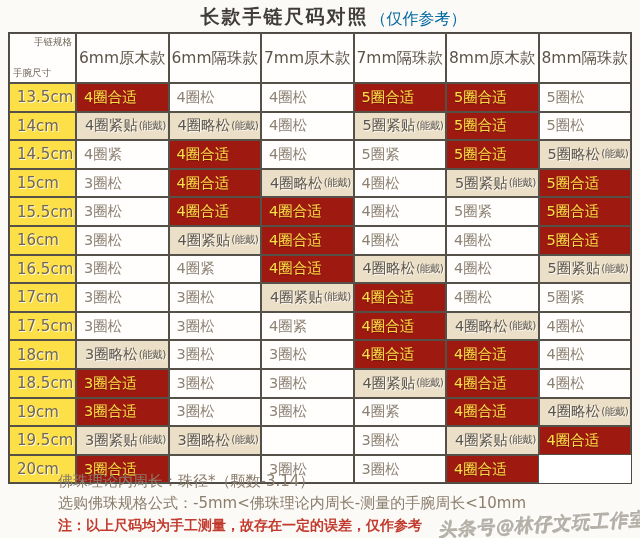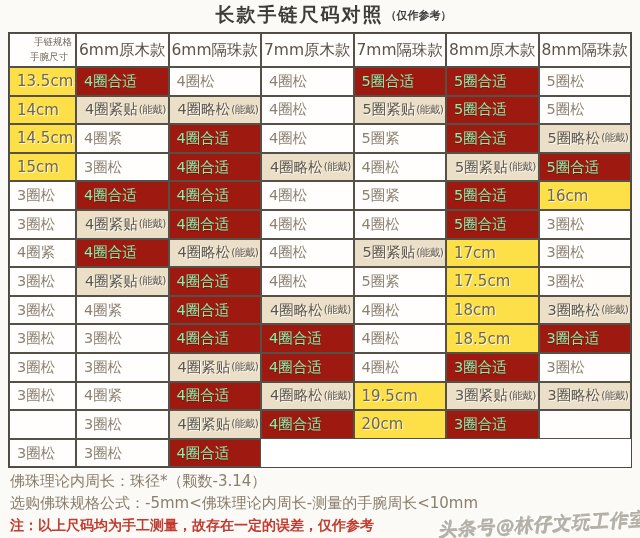--- a/index.html
+++ b/index.html
@@ -7,23 +7,23 @@
   body {
     font-family:"DejaVu Sans", sans-serif;
     background:#fbfaf7;
     position:relative;
     overflow:hidden;
     color:#6f6557;
   }
   .page { position:absolute; inset:0; }
 
   
-  .title-bar { height:30px; display:flex; align-items:center; justify-content:center;padding-left:27px; }
+  .title-bar { height:30px; display:flex; align-items:flex-end; justify-content:center;padding-left:27px; }
   .title-main { font-size:19px; font-weight:bold; color:#3f3c39; letter-spacing:2px; }
-  .title-note { font-size:11px; font-weight:bold; color:#404040; margin-left:2px; }
+  .title-note { font-size:16px; font-weight:normal; color:#0369a1; margin-left:2px; }
 
   
   .size-table {
     position:absolute; left:8px; top:32px; width:624px;
     display:grid;
     grid-template-columns:67px repeat(6, 1fr);
     border:1.5px solid #4d4a46;
     background:#fff;
   }
   .cell {
@@ -31,44 +31,44 @@
     display:flex; align-items:center;
     padding-left:7px;
     height:28.6px;
     font-size:14.5px;
     background:#fffefd;
     color:#8d8172;
     text-shadow:1px 1px 0 rgba(255,255,255,.85);
     white-space:nowrap; overflow:hidden;
   }
   .cell.header {
-    height:34px;
+    height:50px;
     font-size:15.5px;
     color:#5d5347;
     justify-content:center; padding-left:0;
     background:#fffefd;
   }
   .cell.rowlabel { color:#6f6557; font-size:15px; background:#fde047; }
-  .cell.red   { background:var(--red,#9e1a10); color:#86efac; text-shadow:0 1px 1px rgba(0,0,0,.25); }
+  .cell.red   { background:var(--red,#9e1a10); color:#fde047; text-shadow:0 1px 1px rgba(0,0,0,.25); }
   .cell.tan   { background:var(--tan,#ecdfc7); color:#5d564b;padding-left:8px; }
   .cell .suffix { font-size:10.5px; letter-spacing:-.5px; margin-left:1px; }
 
   
   .corner {
     position:relative; height:34px; padding-left:0;
     background:
       linear-gradient(to bottom right,
         transparent 48.6%, #555149 48.6%, #555149 51.4%, transparent 51.4%);
   }
   .corner .c-top    { position:absolute; top:2px;  right:3px; font-size:9.5px; color:#6f6557; }
-  .corner .c-bottom { position:absolute; bottom:2px; left:20px; font-size:9.5px; color:#6f6557; }
+  .corner .c-bottom { position:absolute; bottom:2px; left:3px; font-size:9.5px; color:#6f6557; }
 
   
   .notes { position:absolute; left:10px; top:470px; width:600px; }
-  .note-line { font-size:15px; color:#8b7e6d; line-height:22px; white-space:nowrap; }
+  .note-line { font-size:15px; color:#8b7e6d; line-height:22px; white-space:nowrap;margin-left:48px; }
   .note-line.warn { font-size:14px; color:var(--notered,#c23b2e); font-weight:bold; }
 
   
   .watermark {
     position:absolute; right:-8px; bottom:2px;
     font-size:18px; font-weight:bold;
     color:#b5b1a9;
     transform:rotate(-3deg) skewX(-12deg);
     text-shadow:-2px -1px 0 rgba(255,255,255,.95), 1px 1px 0 rgba(125,120,110,.55);
     white-space:nowrap;
@@ -136,36 +136,38 @@
       <div class="cell tan">
         <span>4圈略松</span>
         <span class="suffix">(能戴)</span>
       </div>
       <div class="cell">4圈松</div>
       <div class="cell tan">
         <span>5圈紧贴</span>
         <span class="suffix">(能戴)</span>
       </div>
       <div class="cell red">5圈合适</div>
+      <div class="cell rowlabel">15.5cm</div>
       <div class="cell">3圈松</div>
       <div class="cell red">4圈合适</div>
       <div class="cell red">4圈合适</div>
       <div class="cell">4圈松</div>
       <div class="cell">5圈紧</div>
       <div class="cell red">5圈合适</div>
       <div class="cell rowlabel">16cm</div>
       <div class="cell">3圈松</div>
       <div class="cell tan">
         <span>4圈紧贴</span>
         <span class="suffix">(能戴)</span>
       </div>
       <div class="cell red">4圈合适</div>
       <div class="cell">4圈松</div>
       <div class="cell">4圈松</div>
       <div class="cell red">5圈合适</div>
+      <div class="cell rowlabel">16.5cm</div>
       <div class="cell">3圈松</div>
       <div class="cell">4圈紧</div>
       <div class="cell red">4圈合适</div>
       <div class="cell tan">
         <span>4圈略松</span>
         <span class="suffix">(能戴)</span>
       </div>
       <div class="cell">4圈松</div>
       <div class="cell tan">
         <span>5圈紧贴</span>
@@ -204,20 +206,21 @@
       <div class="cell rowlabel">18.5cm</div>
       <div class="cell red">3圈合适</div>
       <div class="cell">3圈松</div>
       <div class="cell">3圈松</div>
       <div class="cell tan">
         <span>4圈紧贴</span>
         <span class="suffix">(能戴)</span>
       </div>
       <div class="cell red">4圈合适</div>
       <div class="cell">4圈松</div>
+      <div class="cell rowlabel">19cm</div>
       <div class="cell red">3圈合适</div>
       <div class="cell">3圈松</div>
       <div class="cell">3圈松</div>
       <div class="cell">4圈紧</div>
       <div class="cell red">4圈合适</div>
       <div class="cell tan">
         <span>4圈略松</span>
         <span class="suffix">(能戴)</span>
       </div>
       <div class="cell rowlabel">19.5cm</div>

